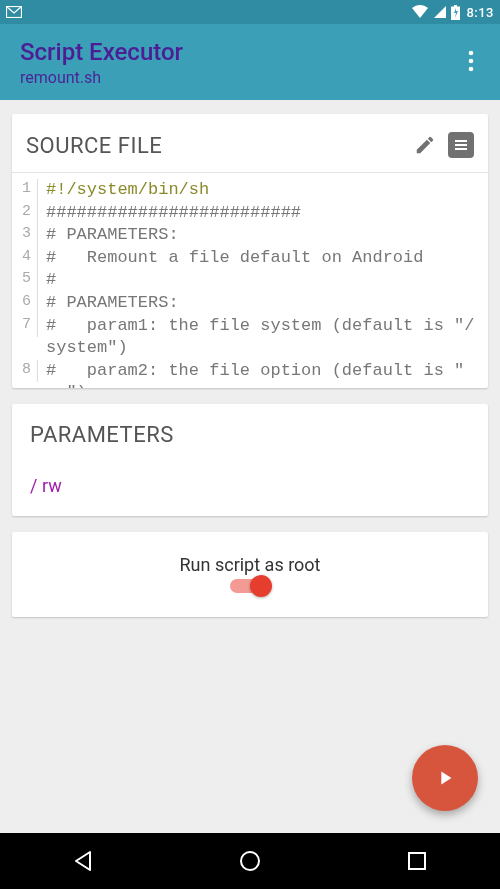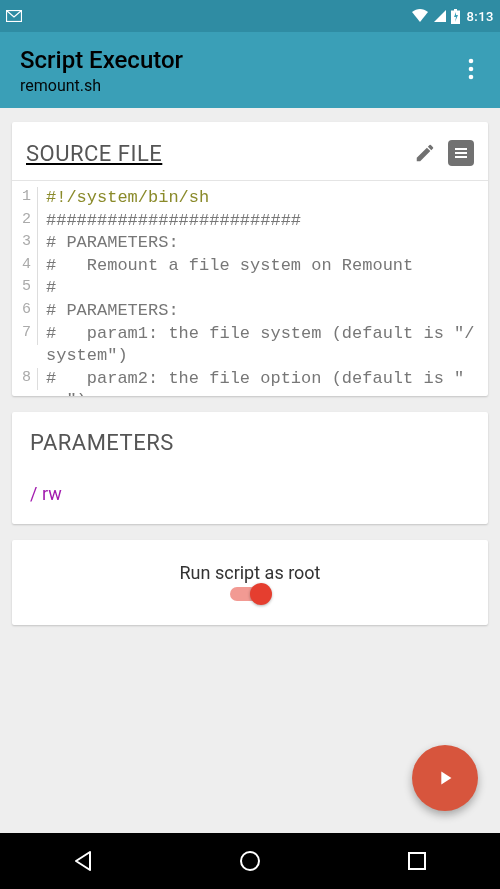--- a/index.html
+++ b/index.html
@@ -1,38 +1,38 @@
 <!DOCTYPE html>
 <html><head>
 <meta charset="utf-8">
 <style>
   * { box-sizing: border-box; margin: 0; padding: 0; }
   html, body { width: 500px; height: 889px; font-family: Roboto, Arial, sans-serif; background: #f2f2f2; overflow: hidden; }
   .root { width: 500px; height: 889px; display: flex; flex-direction: column; background: #eeeeee; }
 
   
-  .status-bar { height: 24px; background: #2f8ca3; color: #fff; display: flex; align-items: center; justify-content: space-between; padding: 16px 6px; font-size: 13px; font-weight: 500; }
+  .status-bar { height: 24px; background: #2f8ca3; color: #fff; display: flex; align-items: center; justify-content: space-between; padding: 8px 6px; font-size: 13px; font-weight: 500; }
   .status-left { display:flex; align-items:center; gap:4px; }
   .status-right { display:flex; align-items:center; gap:4px; }
   .status-right .time { margin-left:2px; letter-spacing:0.5px; }
 
   
-  .app-bar { height: 76px; background: #3a9fb7; color: #000000; display:flex; align-items:center; padding: 0 20px; position:relative; }
+  .app-bar { height: 76px; background: #3a9fb7; color: #4c1d95; display:flex; align-items:center; padding: 0 20px; position:relative; }
   .app-bar .titles { display:flex; flex-direction:column; }
   .app-bar .title { font-size: 24px; font-weight: 500; }
   .app-bar .subtitle { font-size: 16px; opacity: 0.95; margin-top: 2px; }
   .app-bar .menu-btn { position:absolute; right:14px; top:22px; width:30px; height:30px; display:flex; align-items:center; justify-content:center; cursor:pointer; }
 
   
   .content { flex:1; background:#eeeeee; padding: 14px 12px 0 12px; position:relative; overflow:hidden; }
 
   .card { background:#fff; border-radius:2px; box-shadow: 0 1px 2px rgba(0,0,0,0.18); margin-bottom: 16px; }
 
   
-  .card-header { display:flex; align-items:center; padding: 14px 14px 10px 14px; text-decoration: underline; }
+  .card-header { display:flex; align-items:center; padding: 14px 14px 10px 14px; }
   .card-header h2 { font-size: 22px; font-weight: 400; color:#555; letter-spacing: 0.5px; flex:1; }
   .icon-btn { width:34px; height:34px; display:flex; align-items:center; justify-content:center; color:#717171; cursor:pointer; }
   .icon-btn.round { background:#717171; color:#fff; border-radius:4px; width:26px; height:26px; margin-left:6px; }
 
   .code-area { border-top:1px solid #e4e4e4; padding: 6px 10px 4px 6px; font-family: "Courier New", Courier, monospace; font-size: 17px; line-height: 1.33; color:#777; max-height: 216px; overflow:hidden; }
   .code-row { display:flex; }
   .code-row.wrapped .ln { visibility:hidden; }
   .ln { width: 20px; text-align:right; color:#aaa; font-size:15px; padding-right:6px; border-right:1px solid #ddd; flex-shrink:0; user-select:none; }
   .code-txt { padding-left:8px; white-space: pre-wrap; word-break: break-all; flex:1; }
   .shebang { color:#8a8a2a; }
@@ -135,21 +135,21 @@
           <div class="code-row">
             <div class="ln">2</div>
             <div class="code-txt">#########################</div>
           </div>
           <div class="code-row">
             <div class="ln">3</div>
             <div class="code-txt"># PARAMETERS:</div>
           </div>
           <div class="code-row">
             <div class="ln">4</div>
-            <div class="code-txt">#   Remount a file system on Remount</div>
+            <div class="code-txt">#   Remount a file default on Android</div>
           </div>
           <div class="code-row">
             <div class="ln">5</div>
             <div class="code-txt">#</div>
           </div>
           <div class="code-row">
             <div class="ln">6</div>
             <div class="code-txt"># PARAMETERS:</div>
           </div>
           <div class="code-row">

